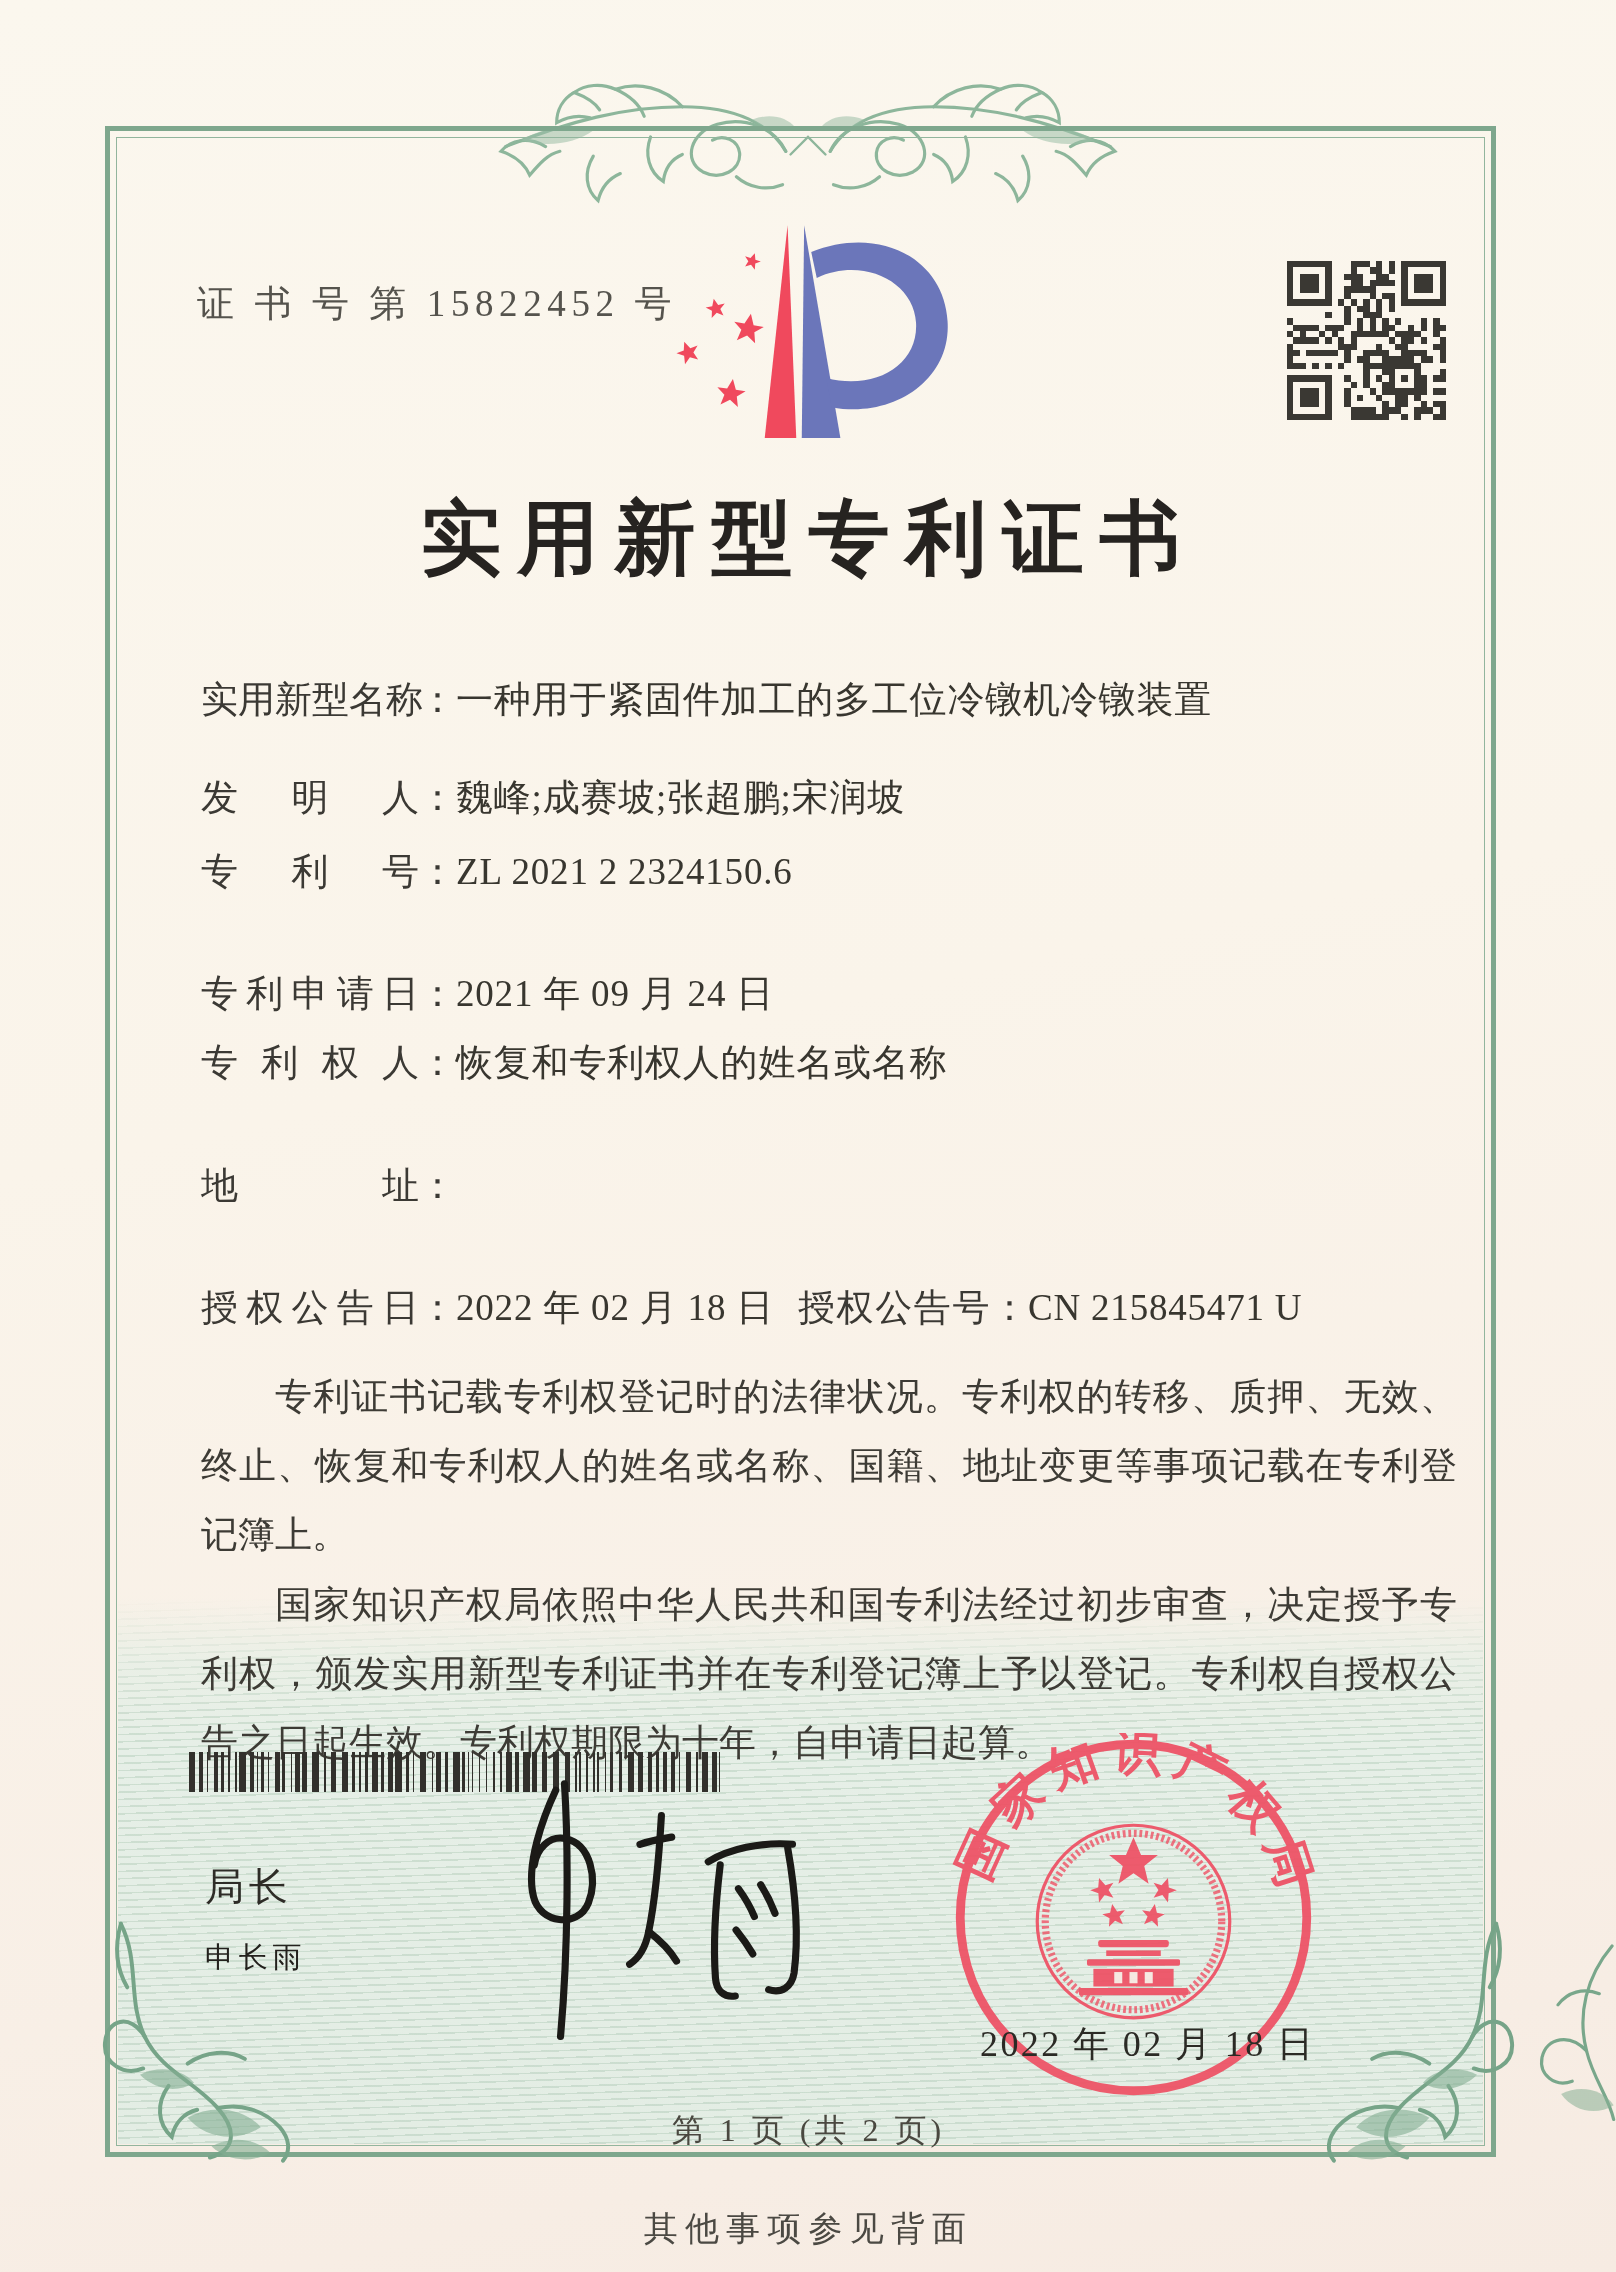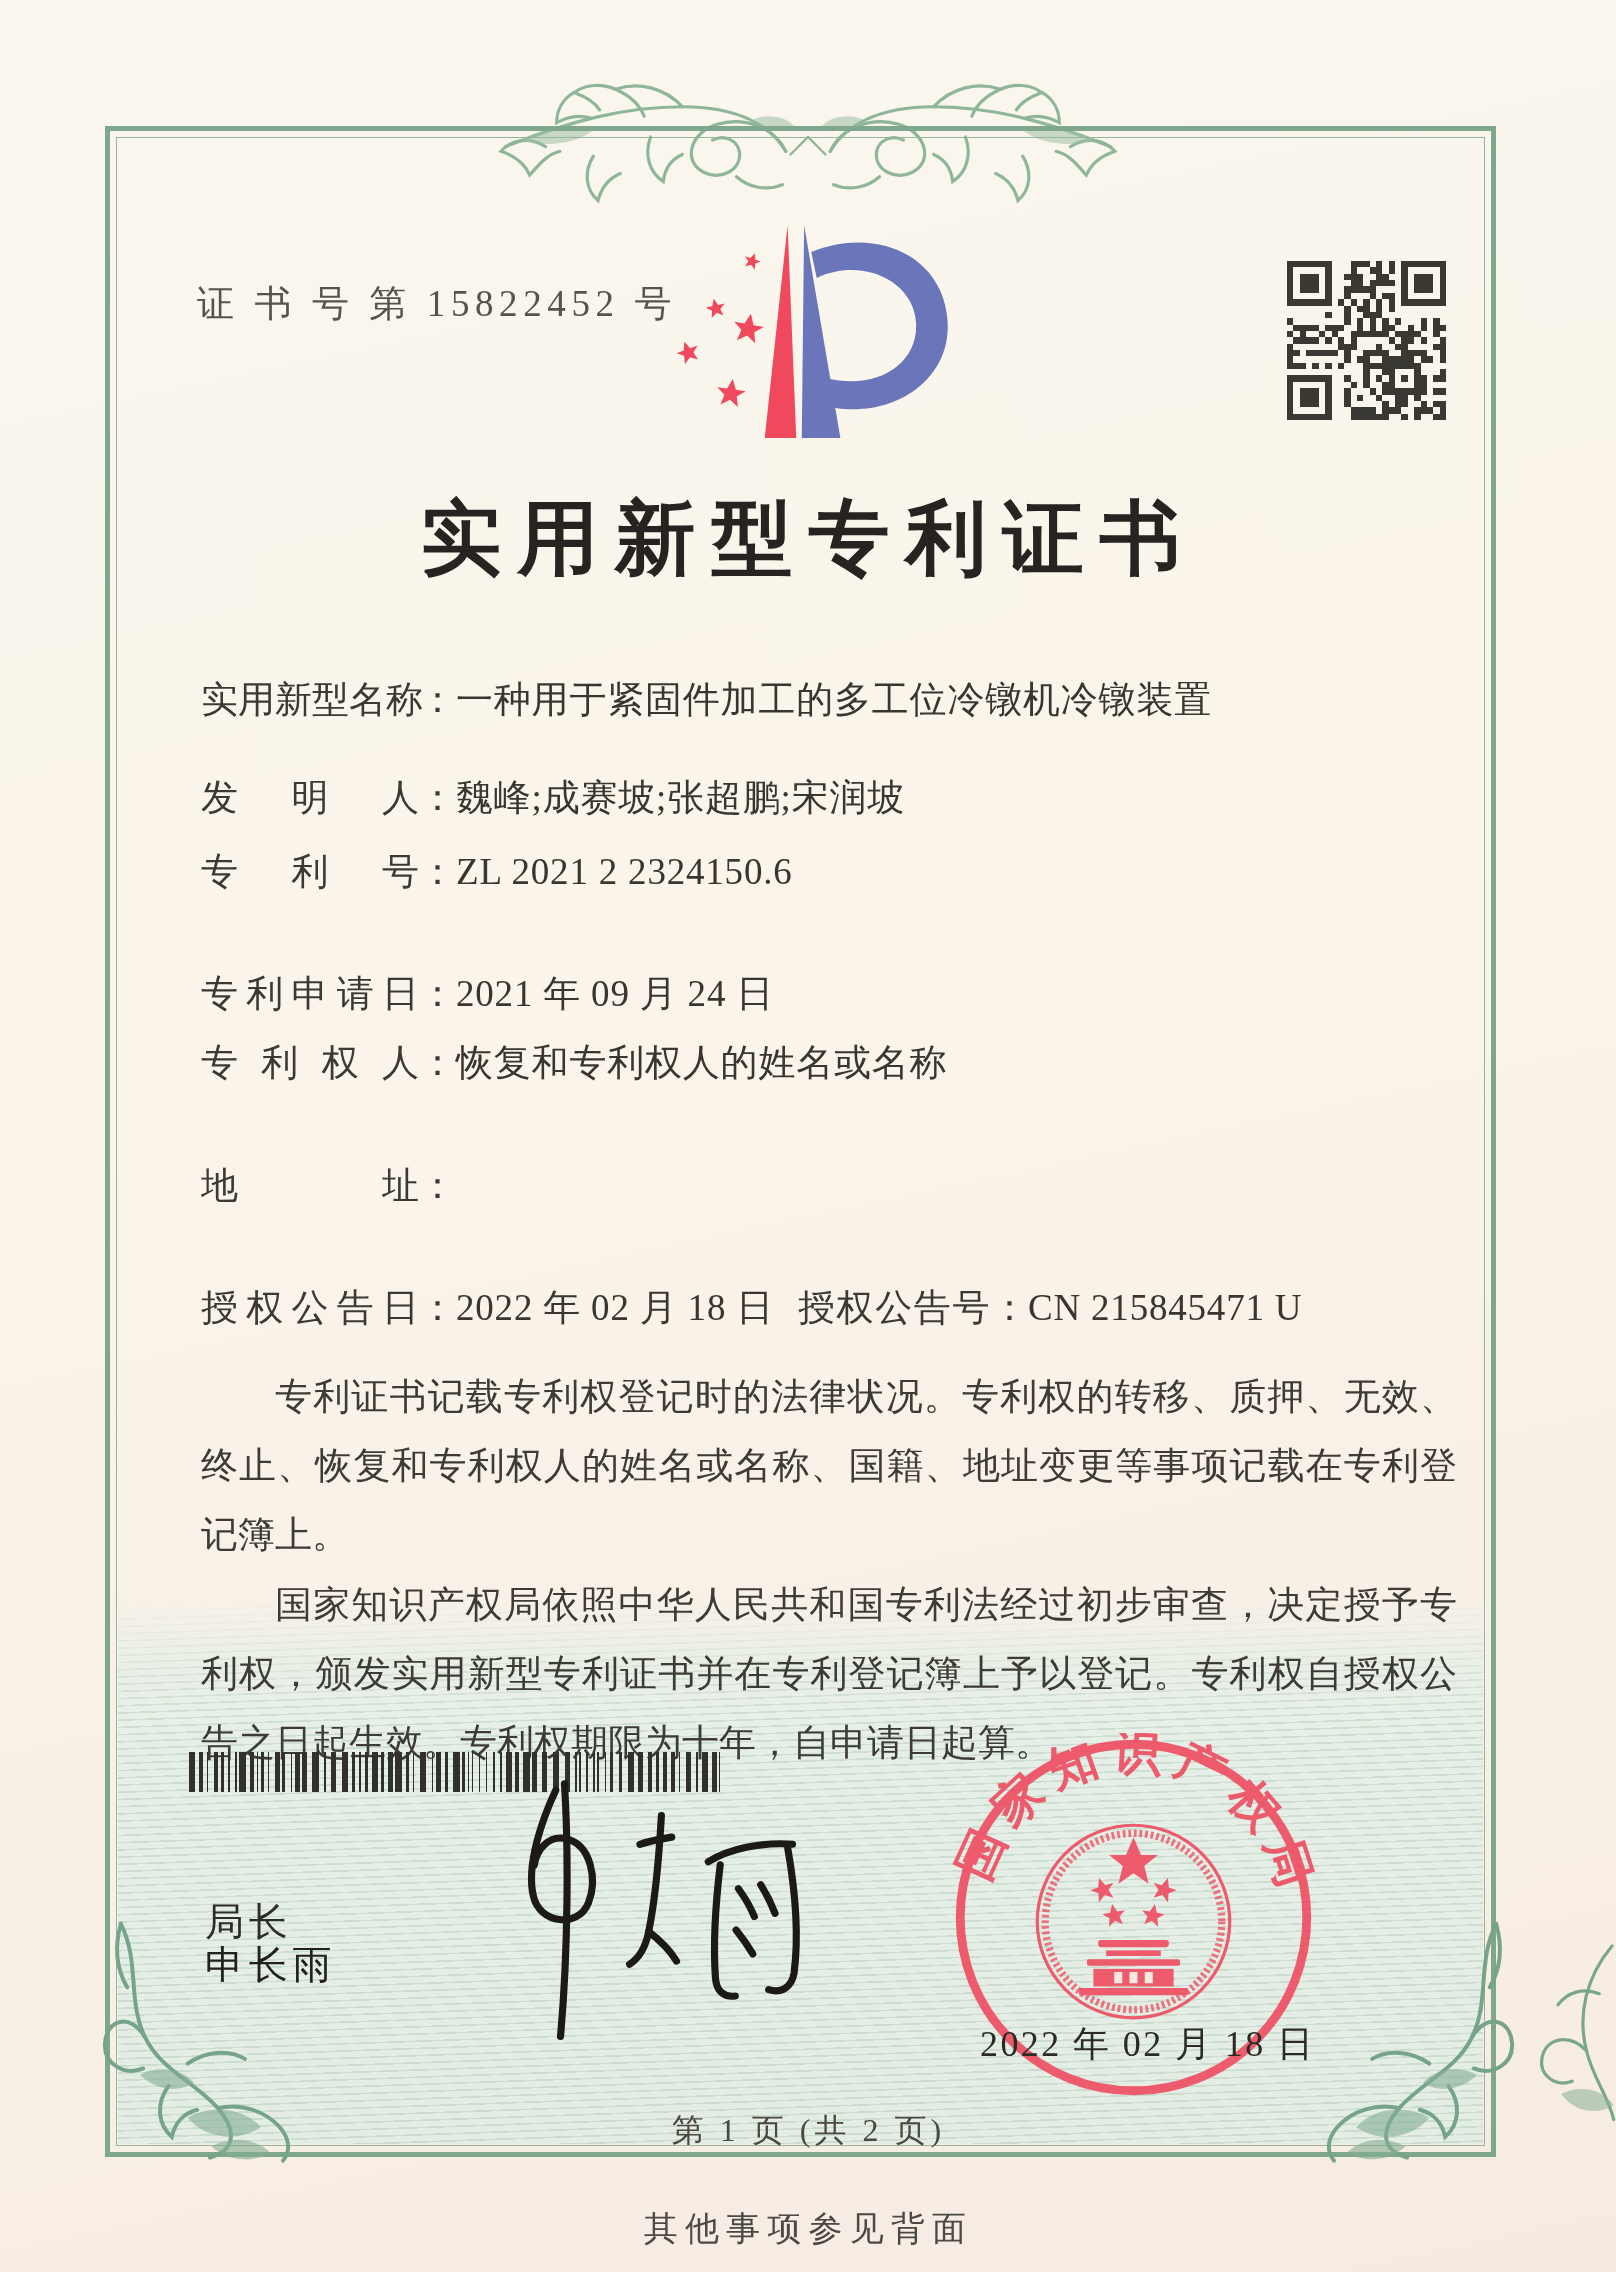--- a/index.html
+++ b/index.html
@@ -36,22 +36,22 @@
   .r6{top:1158px;width:1257px}.r6 .f-value{width:1011px;}
   .r7a{top:1280px}.r7b{top:1280px;left:597px}
   .r7b .f-label{width:auto;letter-spacing:1.6px;}
   
   .paras{position:absolute;left:201px;top:1362px;width:1256px;font-size:37px;line-height:1.87;
          text-align:justify;color:#3d3b35;}
   .paras p{margin:0;text-indent:2em;}
   
   .barcode{position:absolute;left:189px;top:1752px;width:531px;height:40px;display:flex;align-items:stretch;}
   .barcode span{display:block;height:100%;}
-  .director-label{position:absolute;left:205px;top:1860px;font-size:39px;letter-spacing:4.8px;color:#2e2c27;margin-top:35px;}
-  .director-name{position:absolute;left:205px;top:1938px;font-size:39px;letter-spacing:4.8px;color:#23211d;}
+  .director-label{position:absolute;left:205px;top:1860px;font-size:39px;letter-spacing:4.8px;color:#2e2c27;}
+  .director-name{position:absolute;left:205px;top:1938px;font-size:29px;letter-spacing:4.8px;color:#23211d;}
   .signature{position:absolute;left:476px;top:1768px;width:374px;height:286px;}
   .seal{position:absolute;left:949px;top:1733px;width:369px;height:369px;}
   .seal-date{position:absolute;left:980px;top:2020px;font-size:36px;letter-spacing:2.4px;color:#2b2a25;}
   .page-info{position:absolute;left:0;right:0;top:2109px;text-align:center;font-size:32px;
              letter-spacing:4px;color:#4a4840;}
   .back-note{position:absolute;left:0;right:0;top:2206px;text-align:center;font-size:34px;
              letter-spacing:7.2px;color:#4b4943;}
   
   .orn-top{position:absolute;left:474px;top:51px;width:668px;height:164px;}
   .orn-bl{position:absolute;left:92px;top:1919px;width:239px;height:248px;}

